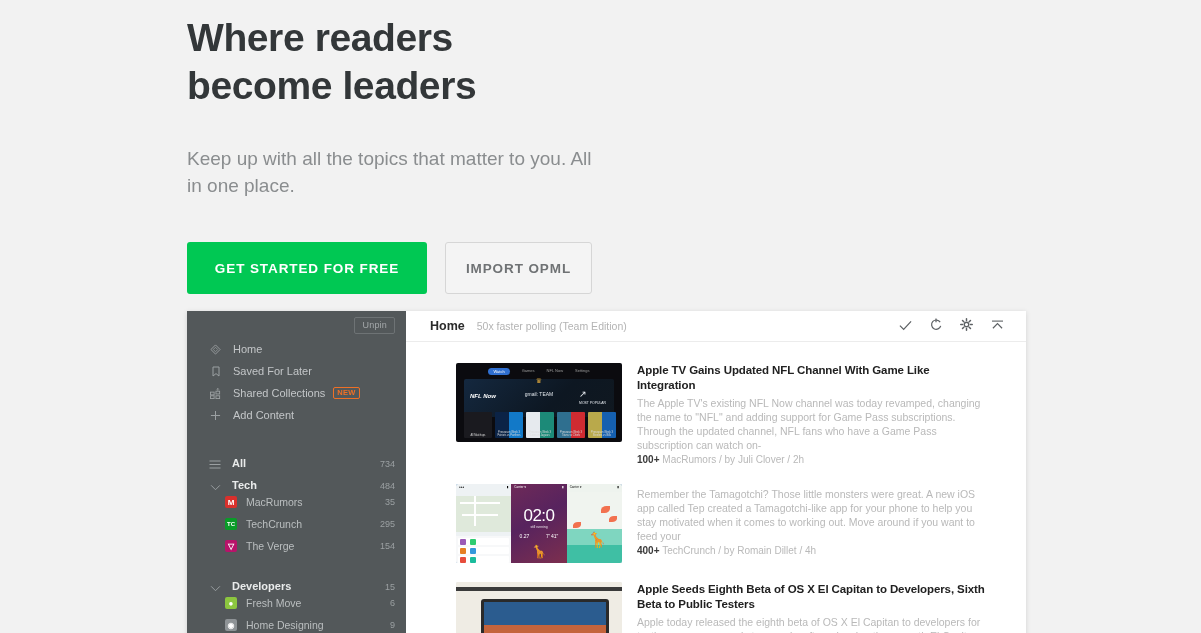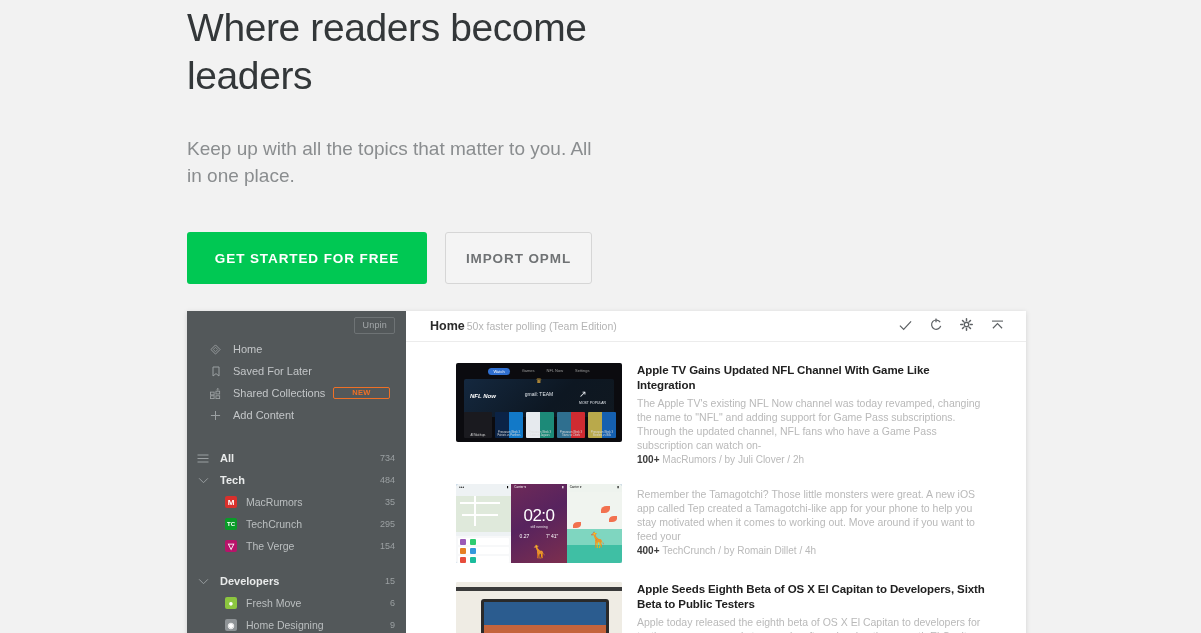--- a/index.html
+++ b/index.html
@@ -7,23 +7,24 @@
     width: 1201px; height: 633px;
     background: #f2f2f2;
     font-family: "Liberation Sans", sans-serif;
     overflow: hidden;
   }
   .page { position: relative; width: 1201px; height: 633px; }
 
   
   .hero { position: absolute; left: 187px; top: 0; width: 620px; }
   .hero-title {
-    font-size: 39px; line-height: 48px; font-weight: normal;
+    font-size: 39px; line-height: 48px; font-weight: bold;
     color: #333739; letter-spacing: -0.4px; max-width: 420px;
     padding-top: 4px;
+    margin-top: 10px;
   }
   .hero-sub {
     margin-top: 35px; font-size: 19px; line-height: 27px;
     color: #8a8d8f; font-weight: normal; max-width: 420px;
   }
   .hero-actions { margin-top: 43px; display: flex; align-items: flex-start; }
   .btn {
     font-size: 13.5px; font-weight: bold; letter-spacing: 0.9px;
     border-radius: 3px; display: flex; align-items: center;
     justify-content: center; cursor: pointer; user-select: none;
@@ -64,26 +65,26 @@
   }
   .nav-row .ico {
     width: 15px; height: 14px; flex: none; margin-right: 10px;
     display: flex; align-items: center; justify-content: center;
     color: #9ba0a2;
   }
   .nav-row .lbl { white-space: nowrap; }
   .badge-new {
     margin-left: 8px; font-size: 7.5px; font-weight: bold;
     color: #ef7026; border: 1px solid #ef7026; border-radius: 2px;
-    padding: 1px 18px; letter-spacing: .3px; line-height: 1;
+    padding: 1px 3px; letter-spacing: .3px; line-height: 1;
   }
   .nav-groups { margin-top: 21px; }
   .grp-row {
-    display: flex; align-items: center; height: 22px;
-    padding: 0 11px 0 9px; font-size: 11px;
+    display: flex; align-items: flex-end; height: 22px;
+    padding: 0 11px 0 21px; font-size: 11px;
     color: #e9ebeb; font-weight: bold;
   }
   .grp-row .ico {
     width: 14px; flex: none; margin-right: 10px;
     color: #9ba0a2; display:flex; align-items:center; justify-content:center;
   }
   .grp-row .cnt { margin-left: auto; font-size: 9px; font-weight: normal; color: #9ba0a2; }
   .feed-row {
     display: flex; align-items: center; height: 22px;
     padding: 0 11px 0 38px; font-size: 10.5px; color: #bbbfc0;
@@ -97,21 +98,21 @@
   .feed-row .cnt { margin-left: auto; font-size: 9px; color: #9ba0a2; }
   .grp-spacer { height: 13px; }
 
   
   .main { flex: 1; background: #ffffff; display: flex; flex-direction: column; min-width:0; }
   .main-header {
     height: 43px; border-bottom: 1px solid #ececec;
     display: flex; align-items: center; padding: 0 22px 0 24px;
   }
   .mh-title { font-size: 12.5px; font-weight: bold; color: #2b2b2b; }
-  .mh-sub { font-size: 10.5px; color: #b4b4b4; margin-left: 2px; }
+  .mh-sub { font-size: 10.5px; color: #b4b4b4; margin-left: 12px; }
   .mh-icons { margin-left: auto; display: flex; align-items: center; gap: 18px; color: #5c6063; }
 
   
   .articles { padding: 14px 0 0 0; }
   .article { display: flex; padding: 7px 40px 12px 50px; }
   .thumb { width: 166px; height: 79px; flex: none; border-radius: 2px; overflow: hidden; position: relative; background:#ddd; }
   .art-body { margin-left: 15px; flex: 1; min-width: 0; }
   .art-title {
     font-size: 11.5px; font-weight: bold; color: #212121;
     line-height: 15px; letter-spacing: -0.1px;

